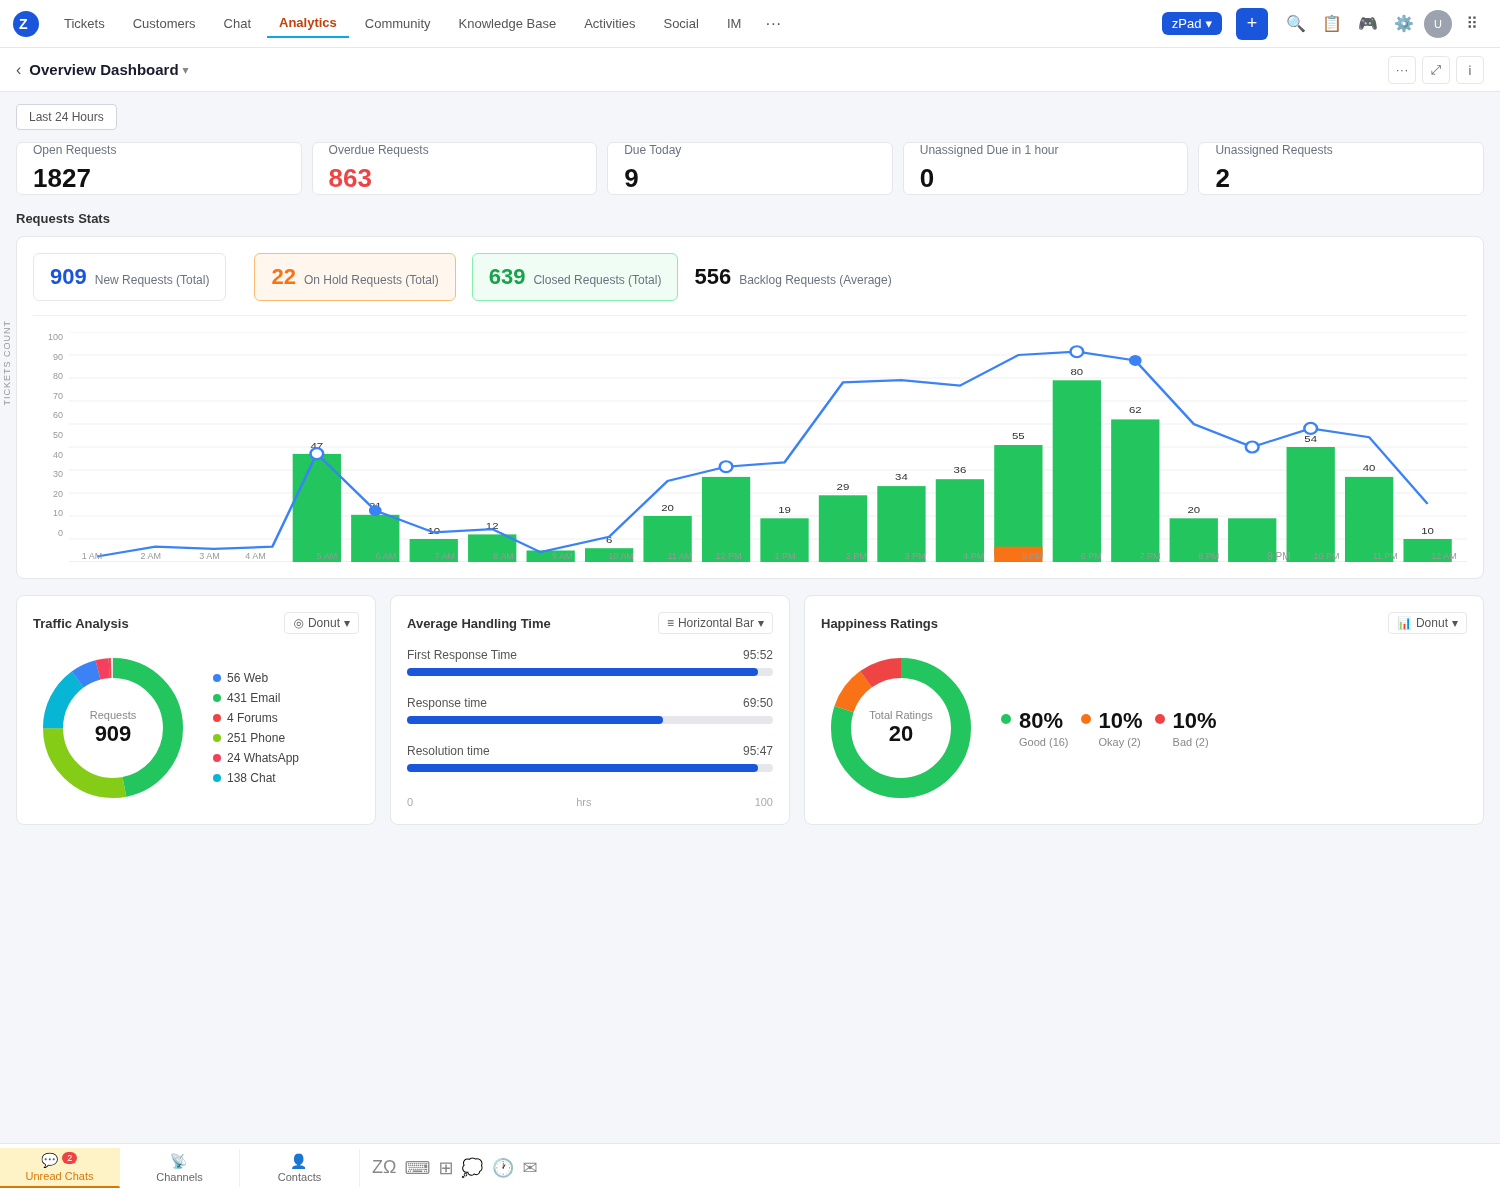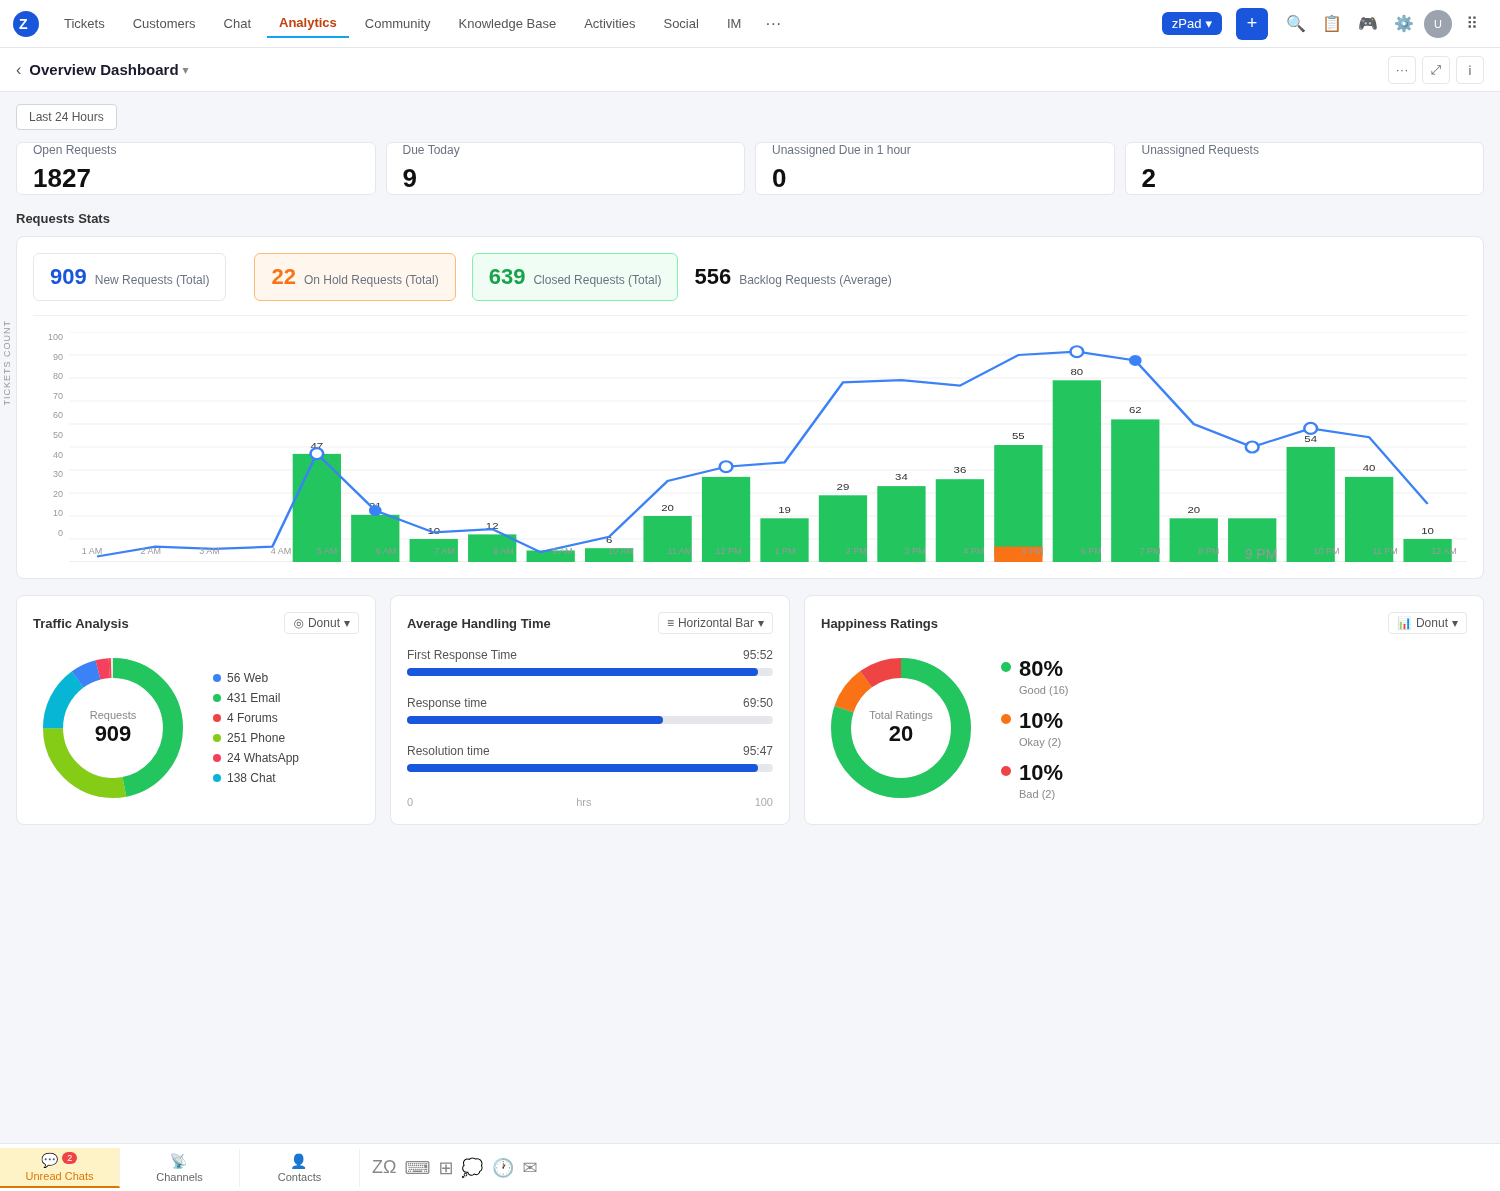--- a/index.html
+++ b/index.html
@@ -77,21 +77,21 @@
     .handling-items { display: flex; flex-direction: column; gap: 20px; }
     .handling-item { }
     .handling-header { display: flex; justify-content: space-between; font-size: 12px; color: #555; margin-bottom: 6px; }
     .handling-bar-bg { height: 8px; background: #e5e7eb; border-radius: 4px; }
     .handling-bar-fill { height: 8px; background: #1a56db; border-radius: 4px; }
     .handling-footer { display: flex; justify-content: space-between; font-size: 11px; color: #aaa; margin-top: 24px; }
 
     
     .happiness-area { display: flex; align-items: center; gap: 20px; }
     .happiness-donut-wrap { position: relative; width: 160px; height: 160px; flex-shrink: 0; }
-    .happiness-legend { display: flex; flex-direction: column; gap: 12px; }
+    .happiness-legend { display: flex; flex-direction: row; gap: 12px; }
     .happiness-pct { font-size: 22px; font-weight: 700; color: #111; }
     .happiness-sublabel { font-size: 11px; color: #888; margin-top: 2px; }
     .happiness-dot { width: 10px; height: 10px; border-radius: 50%; margin-top: 4px; flex-shrink: 0; }
 
     
     .bottombar { position: fixed; bottom: 0; left: 0; right: 0; height: 48px; background: #fff; border-top: 1px solid #e5e7eb; display: flex; align-items: center; }
     .bottom-tab { flex: 0 0 120px; display: flex; flex-direction: column; align-items: center; justify-content: center; gap: 2px; cursor: pointer; font-size: 11px; color: #666; padding: 4px; border-right: 1px solid #f0f0f0; }
     .bottom-tab.active { background: #fef3c7; color: #d97706; border-bottom: 2px solid #d97706; }
     .bottom-tab-badge { background: #ef4444; color: #fff; border-radius: 10px; font-size: 9px; padding: 1px 5px; position: relative; top: -2px; }
     .smartchat-input { flex: 1; padding: 0 16px; font-size: 12px; color: #aaa; display: flex; align-items: center; }
@@ -154,20 +154,24 @@
 <div class="content">
 
   <div class="filter-bar">
     <button class="filter-btn">Last 24 Hours</button>
   </div>
 
   <div class="stats-row">
     <div class="stat-card">
       <div class="stat-label">Open Requests</div>
       <div class="stat-value">1827</div>
+    </div>
+    <div class="stat-card">
+      <div class="stat-label">Overdue Requests</div>
+      <div class="stat-value red">863</div>
     </div>
     <div class="stat-card">
       <div class="stat-label">Due Today</div>
       <div class="stat-value">9</div>
     </div>
     <div class="stat-card">
       <div class="stat-label">Unassigned Due in 1 hour</div>
       <div class="stat-value">0</div>
     </div>
     <div class="stat-card">
@@ -298,38 +302,38 @@
           <circle cx="793" cy="18" r="5" fill="#fff" stroke="#3b82f6" stroke-width="2"></circle>
           <circle cx="839" cy="26" r="4" fill="#3b82f6" stroke="#3b82f6" stroke-width="2"></circle>
           <circle cx="931" cy="105" r="5" fill="#fff" stroke="#3b82f6" stroke-width="2"></circle>
           <circle cx="977" cy="88" r="5" fill="#fff" stroke="#3b82f6" stroke-width="2"></circle>
         </svg>
 
         <div style="display:flex; position:absolute; bottom:0; left:0; right:0; justify-content:space-between; padding-top:4px;">
           <span style="font-size:9px; color:#999; width:46px; text-align:center;">1 AM</span>
           <span style="font-size:9px; color:#999; width:46px; text-align:center;">2 AM</span>
           <span style="font-size:9px; color:#999; width:46px; text-align:center;">3 AM</span>
-          <span style="font-size:9px; color:#999; width:46px; text-align:right;">4 AM</span>
+          <span style="font-size:9px; color:#999; width:46px; text-align:left;">4 AM</span>
           <span style="font-size:9px; color:#999; width:46px; text-align:center;">5 AM</span>
           <span style="font-size:9px; color:#999; width:46px; text-align:center;">6 AM</span>
           <span style="font-size:9px; color:#999; width:46px; text-align:center;">7 AM</span>
           <span style="font-size:9px; color:#999; width:46px; text-align:center;">8 AM</span>
           <span style="font-size:9px; color:#999; width:46px; text-align:center;">9 AM</span>
           <span style="font-size:9px; color:#999; width:46px; text-align:center;">10 AM</span>
           <span style="font-size:9px; color:#999; width:46px; text-align:center;">11 AM</span>
           <span style="font-size:9px; color:#999; width:46px; text-align:left;">12 PM</span>
           <span style="font-size:9px; color:#999; width:46px; text-align:left;">1 PM</span>
           <span style="font-size:9px; color:#999; width:46px; text-align:center;">2 PM</span>
           <span style="font-size:9px; color:#999; width:46px; text-align:center;">3 PM</span>
           <span style="font-size:9px; color:#999; width:46px; text-align:center;">4 PM</span>
           <span style="font-size:9px; color:#999; width:46px; text-align:center;">5 PM</span>
           <span style="font-size:9px; color:#999; width:46px; text-align:center;">6 PM</span>
           <span style="font-size:9px; color:#999; width:46px; text-align:center;">7 PM</span>
           <span style="font-size:9px; color:#999; width:46px; text-align:center;">8 PM</span>
-          <span style="font-size:14px; color:#999; width:46px; text-align:left;">9 PM</span>
+          <span style="font-size:10px; color:#999; width:46px; text-align:right;">9 PM</span>
           <span style="font-size:9px; color:#999; width:46px; text-align:center;">10 PM</span>
           <span style="font-size:9px; color:#999; width:46px; text-align:center;">11 PM</span>
           <span style="font-size:9px; color:#999; width:46px; text-align:center;">12 AM</span>
         </div>
       </div>
     </div>
   </div>
 
   <div class="bottom-panels">
 

